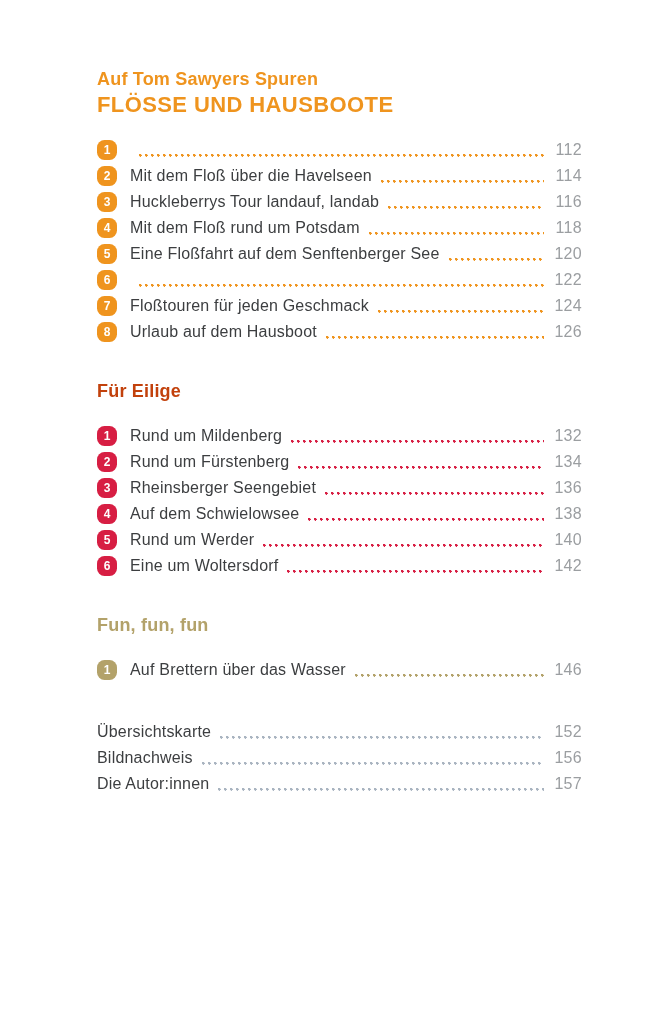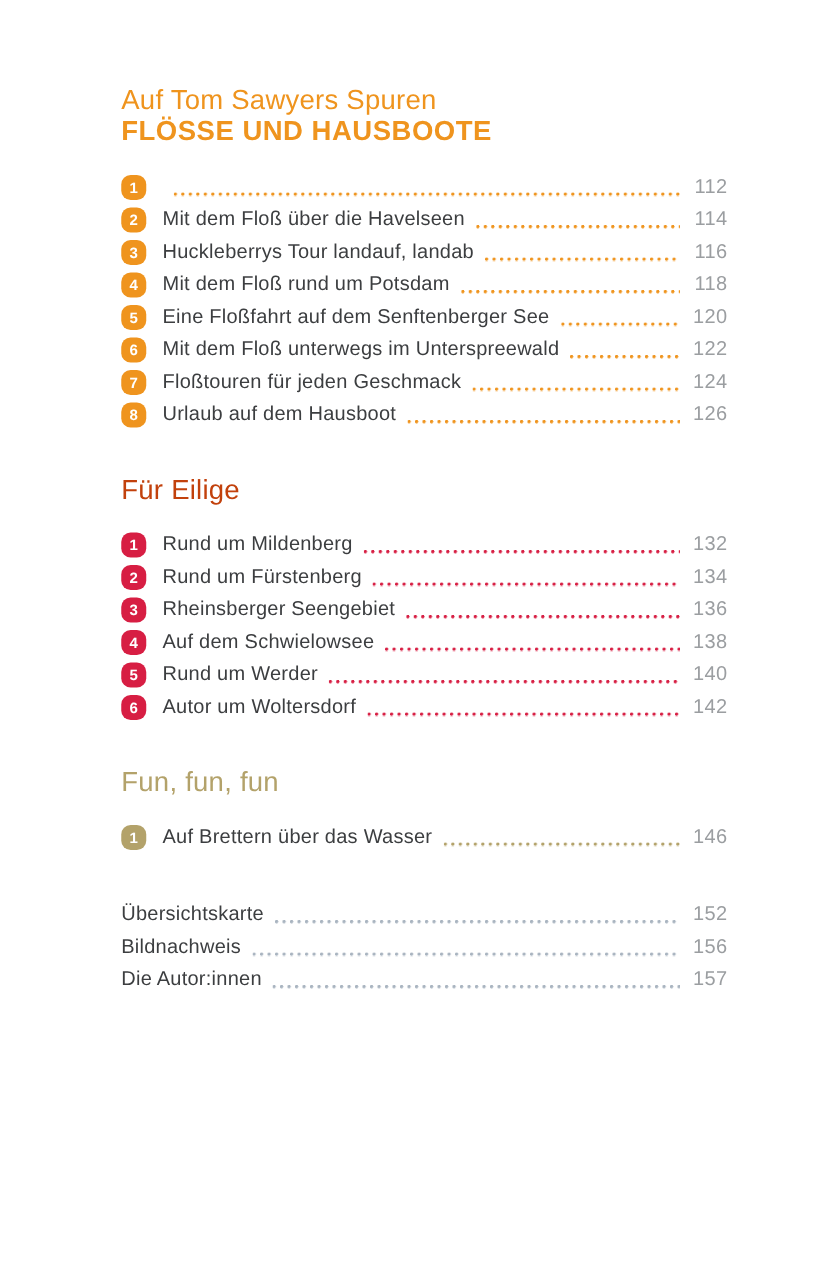--- a/index.html
+++ b/index.html
@@ -13,23 +13,23 @@
     height: 1020px;
     background: #ffffff;
     font-family: "Liberation Sans", "DejaVu Sans", sans-serif;
     box-sizing: border-box;
     padding: 67px 74px 40px 97px;
     overflow: hidden;
   }
   .toc-section { margin: 0 0 0 0; }
   .toc-section + .toc-section { margin-top: 34px; }
   .kicker {
-    font-size: 22px;
+    font-size: 18px;
     line-height: 25px;
-    font-weight: 400;
+    font-weight: 700;
     letter-spacing: 0.2px;
   }
   .section-title {
     margin: 0;
     font-size: 22px;
     line-height: 26px;
     font-weight: 700;
     letter-spacing: 0.4px;
   }
   .toc-list {
@@ -117,21 +117,20 @@
             <span class="pageno">118</span>
           </li>
           <li class="toc-row">
             <span class="badge" style="background: rgb(239, 148, 30);">5</span>
             <span class="entry-label">Eine Floßfahrt auf dem Senftenberger See</span>
             <span class="dots" style="--dotc: #ef941e;"></span>
             <span class="pageno">120</span>
           </li>
           <li class="toc-row">
             <span class="badge" style="background: rgb(239, 148, 30);">6</span>
-            <span class="entry-label">Mit dem Floß unterwegs im Unterspreewald</span>
             <span class="dots" style="--dotc: #ef941e;"></span>
             <span class="pageno">122</span>
           </li>
           <li class="toc-row">
             <span class="badge" style="background: rgb(239, 148, 30);">7</span>
             <span class="entry-label">Floßtouren für jeden Geschmack</span>
             <span class="dots" style="--dotc: #ef941e;"></span>
             <span class="pageno">124</span>
           </li>
           <li class="toc-row">
@@ -170,21 +169,21 @@
             <span class="pageno">138</span>
           </li>
           <li class="toc-row">
             <span class="badge" style="background: rgb(215, 30, 67);">5</span>
             <span class="entry-label">Rund um Werder</span>
             <span class="dots" style="--dotc: #d71e43;"></span>
             <span class="pageno">140</span>
           </li>
           <li class="toc-row">
             <span class="badge" style="background: rgb(215, 30, 67);">6</span>
-            <span class="entry-label">Autor um Woltersdorf</span>
+            <span class="entry-label">Eine um Woltersdorf</span>
             <span class="dots" style="--dotc: #d71e43;"></span>
             <span class="pageno">142</span>
           </li>
         </ul>
       </section>
       <section class="toc-section">
         <div class="kicker" style="color: rgb(179, 162, 106);">Fun, fun, fun</div>
         <ul class="toc-list">
           <li class="toc-row">
             <span class="badge" style="background: rgb(179, 162, 106);">1</span>

